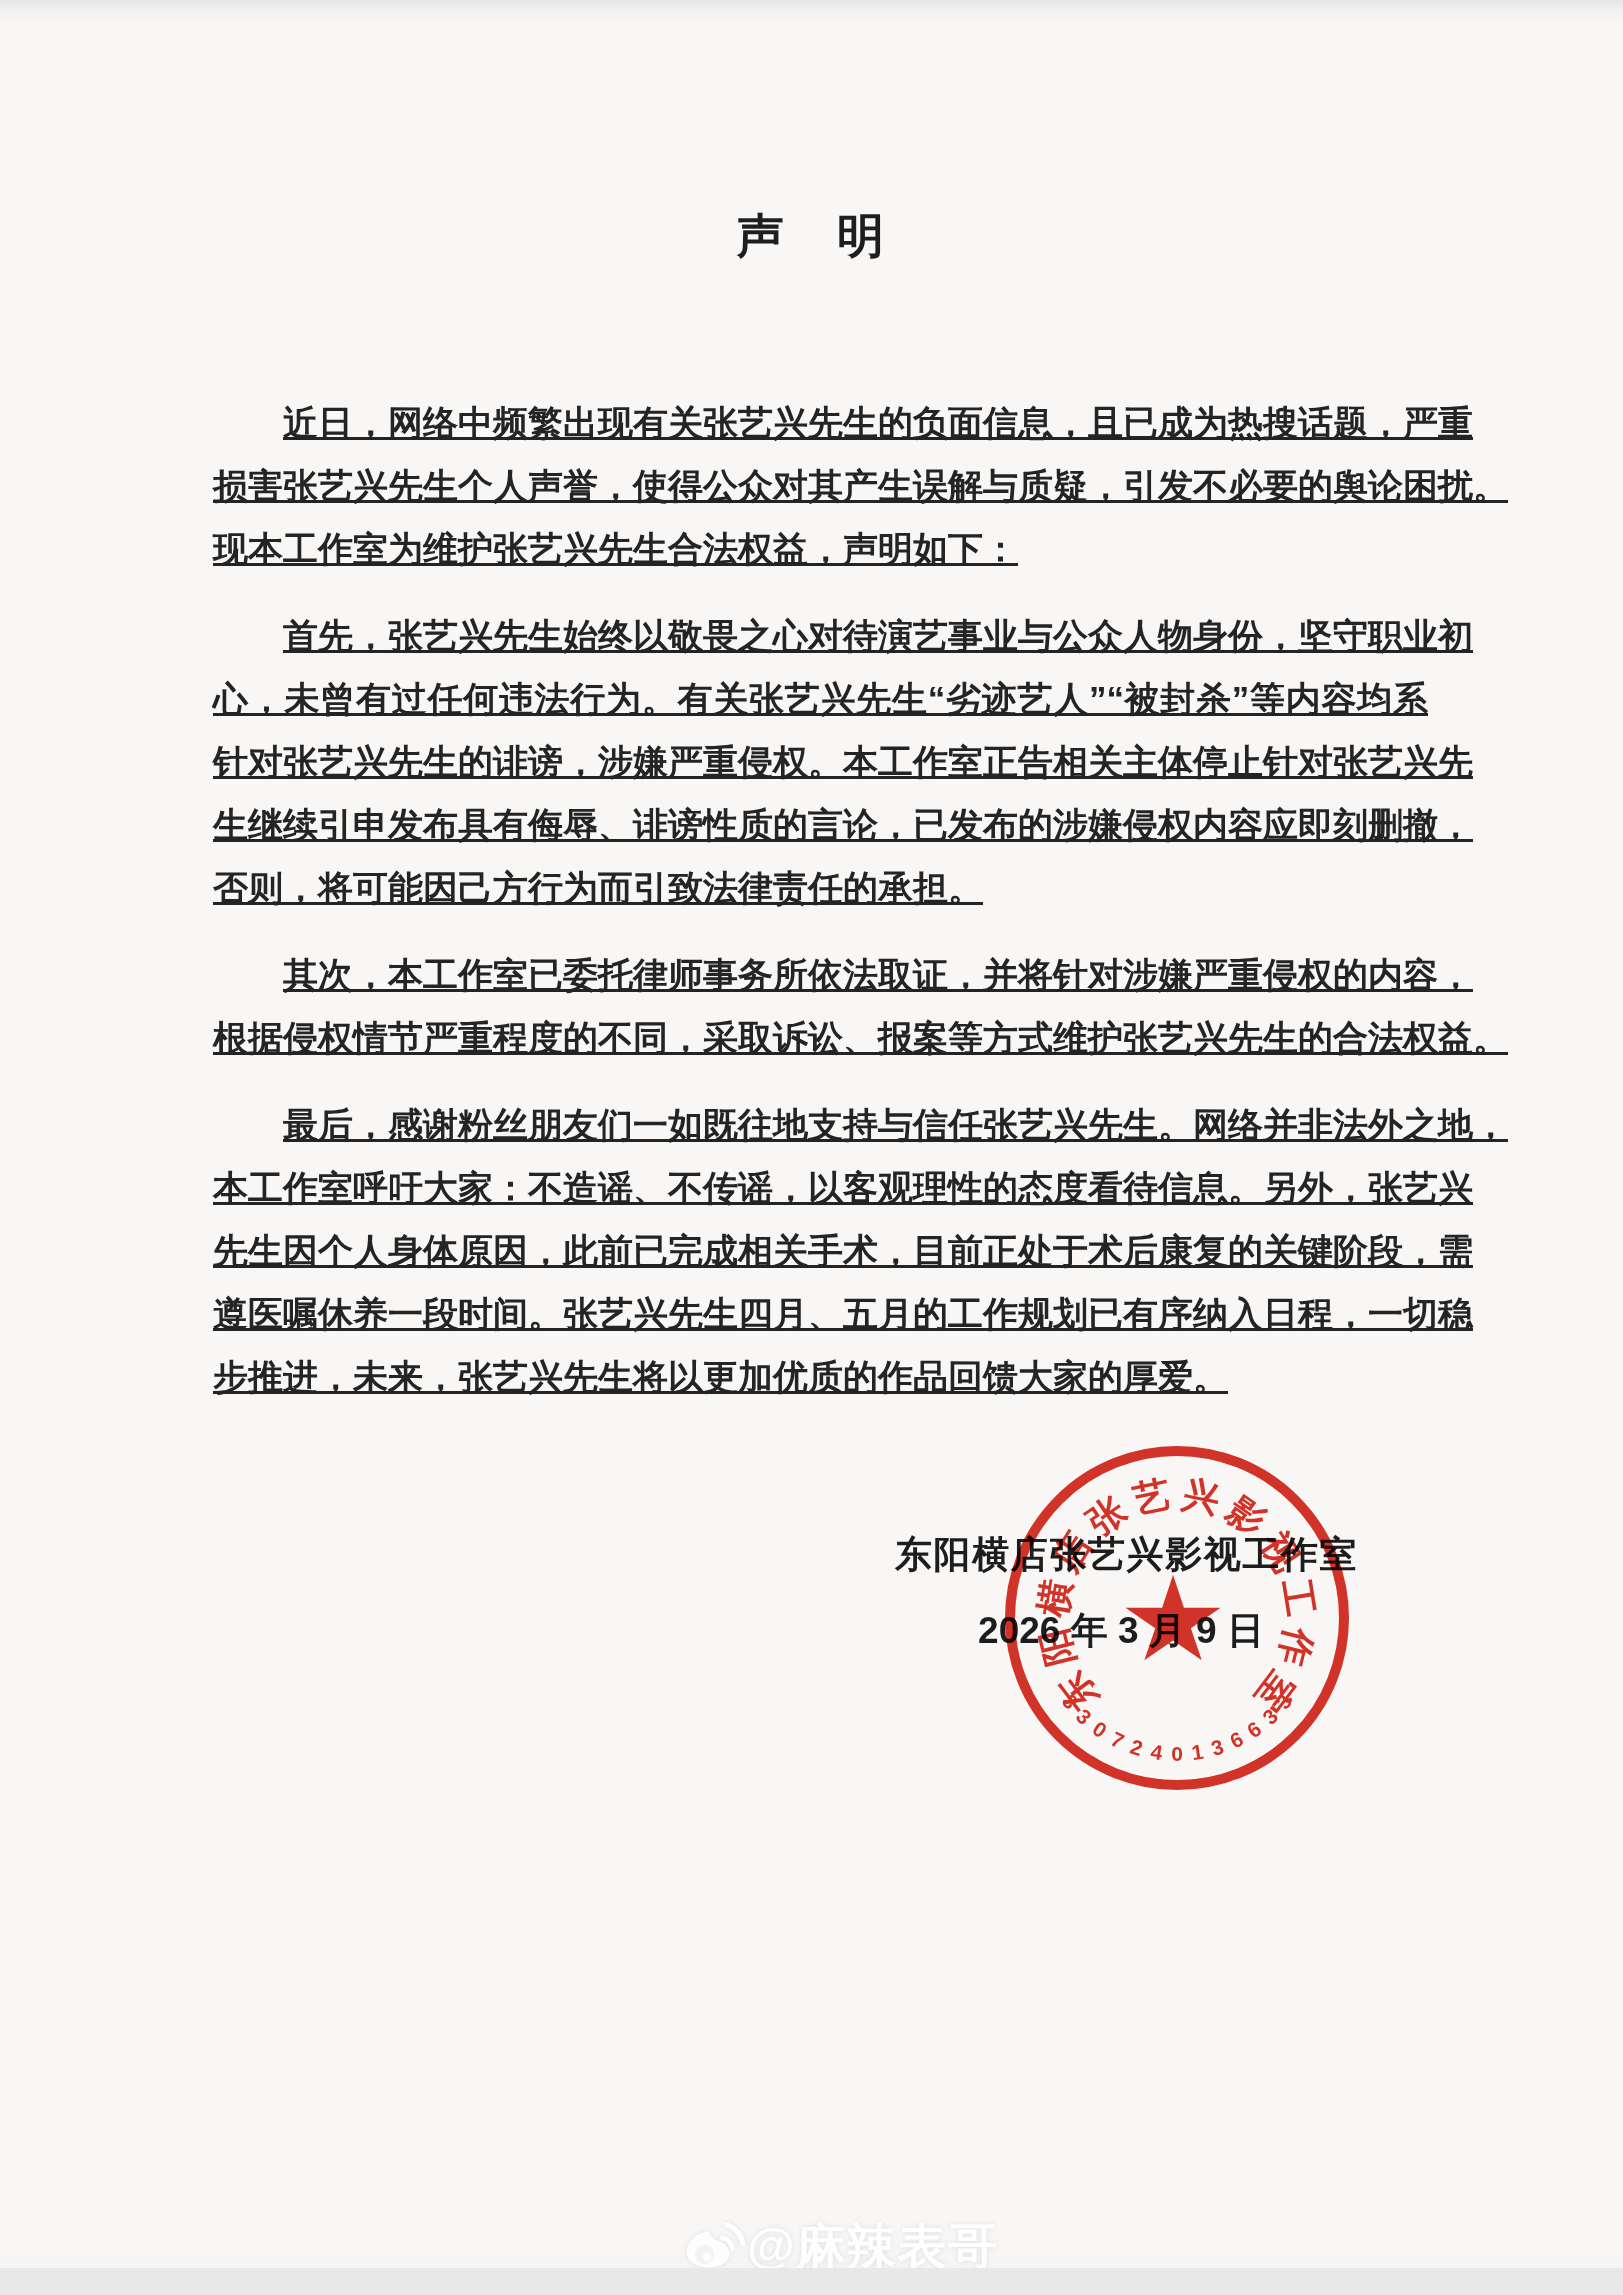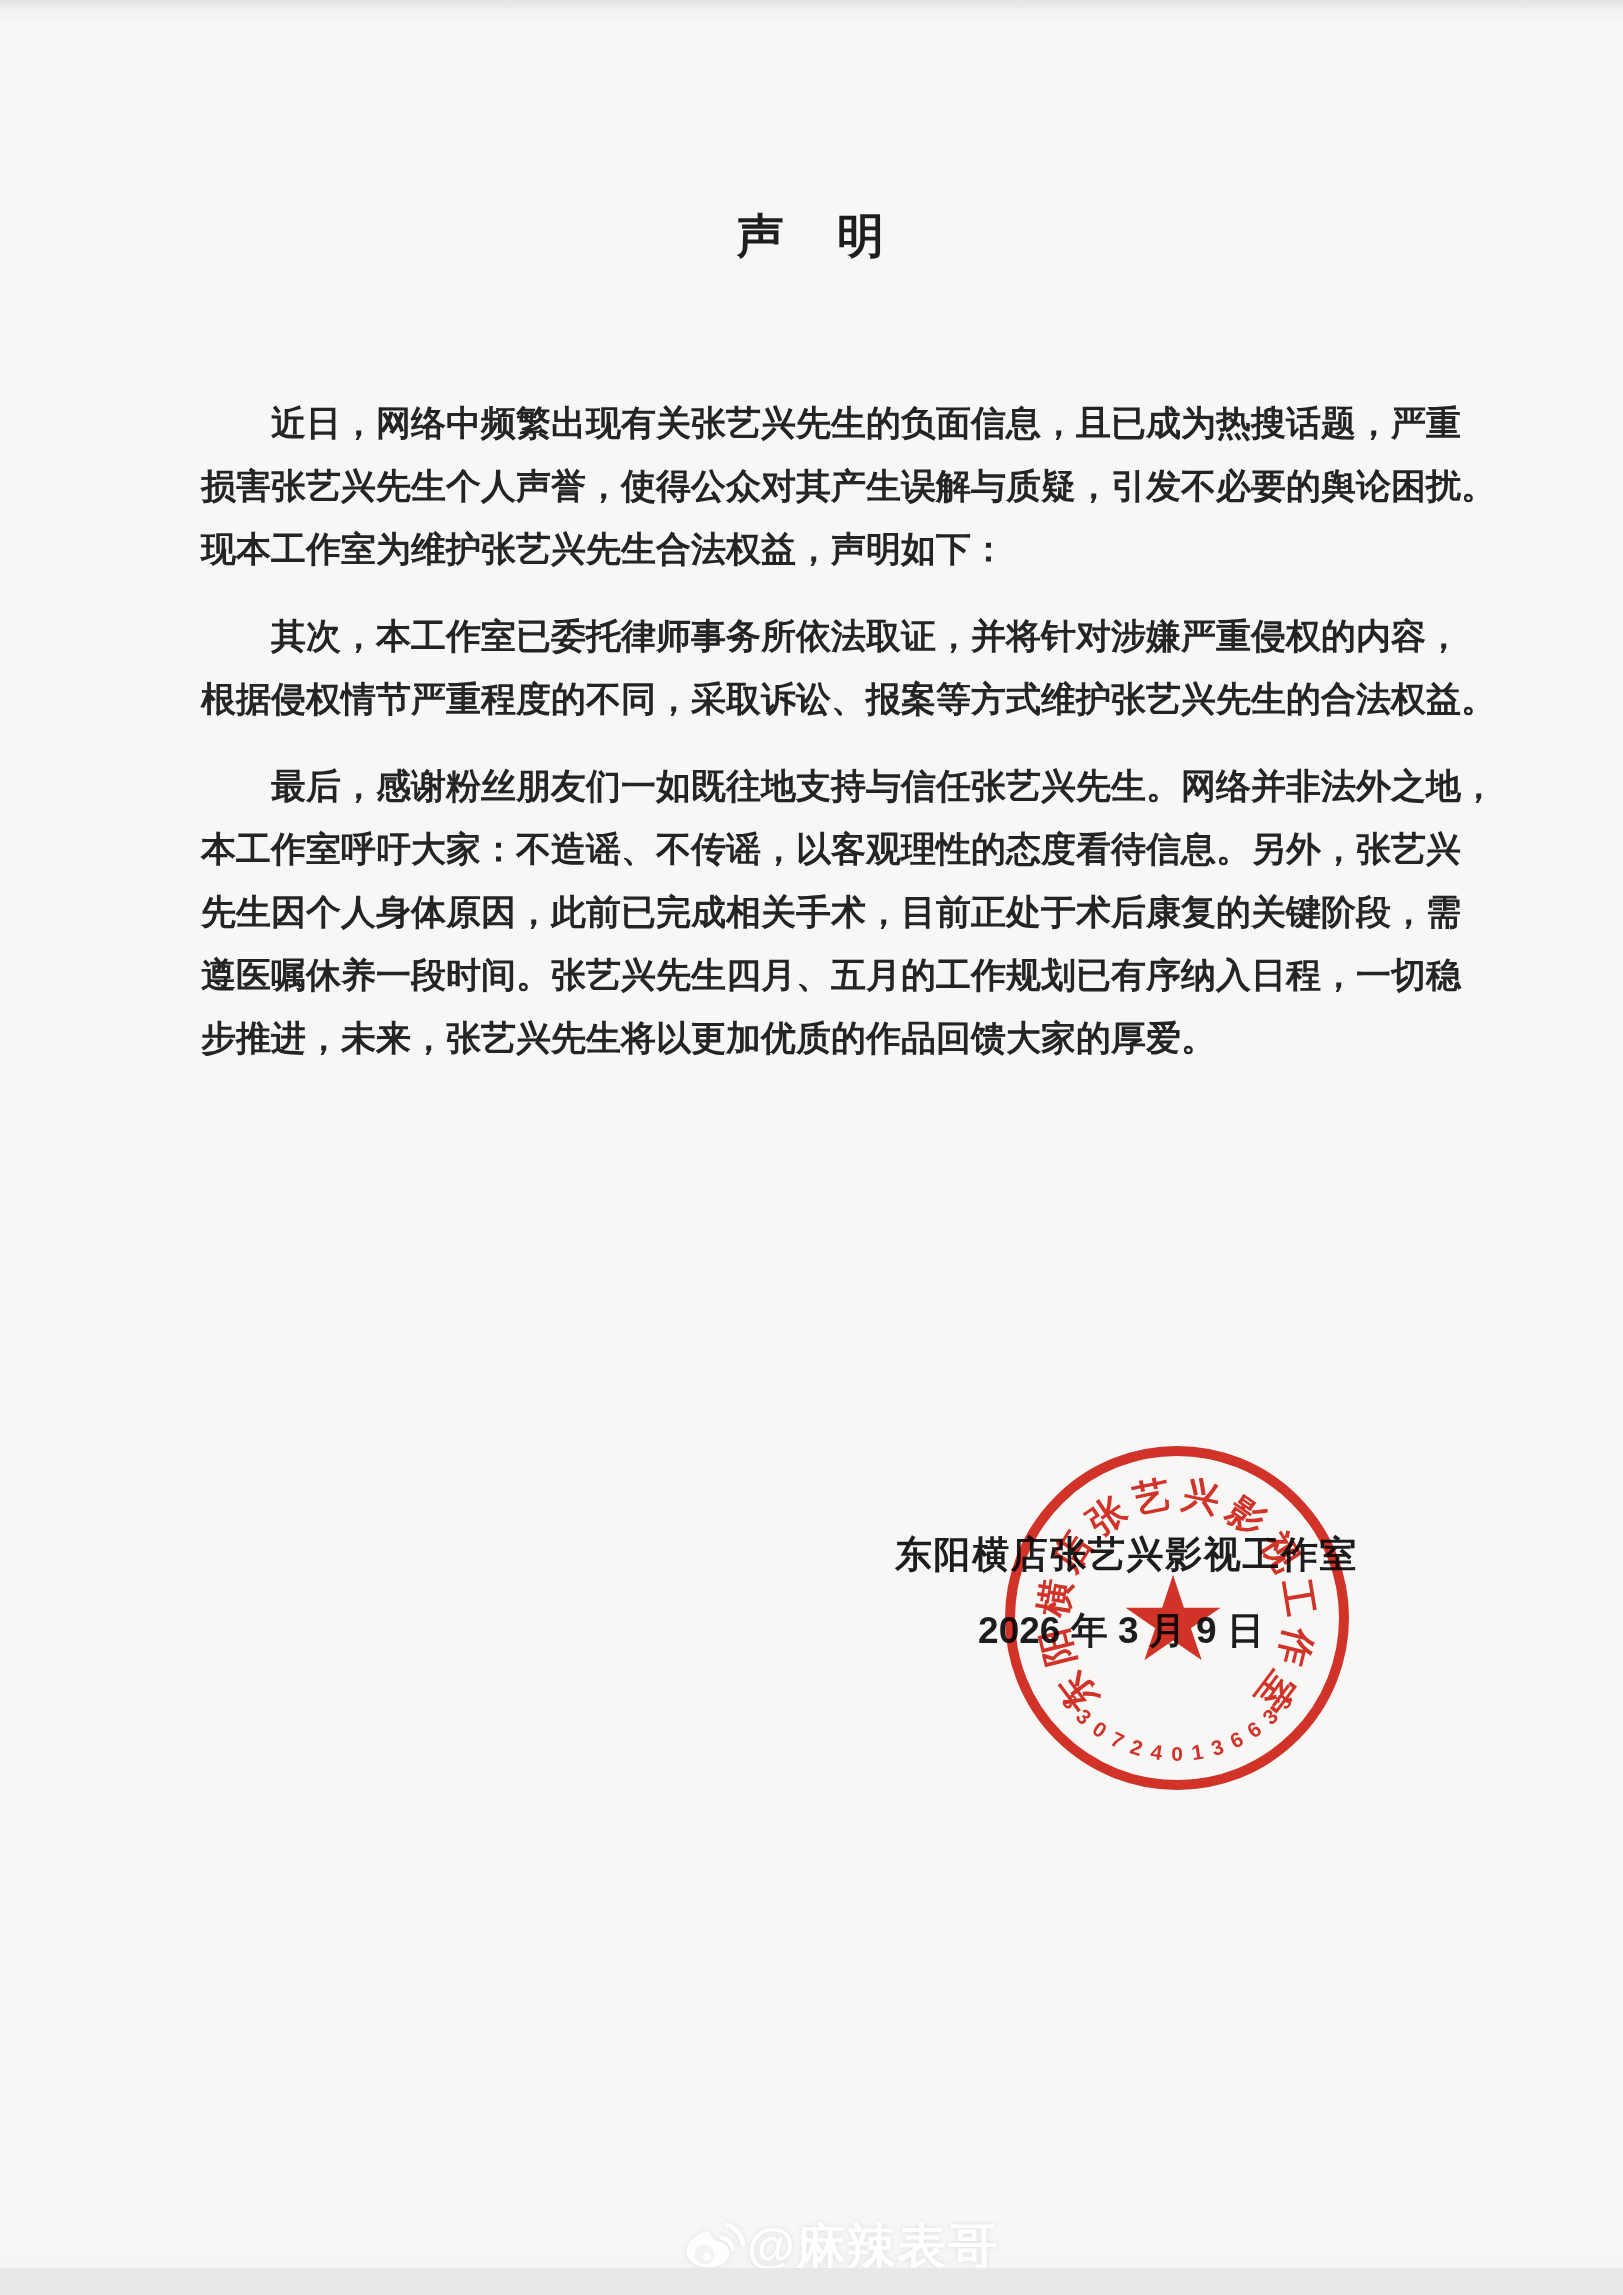--- a/index.html
+++ b/index.html
@@ -21,21 +21,21 @@
     background:linear-gradient(180deg,#e6e5e5,rgba(230,229,229,0));}
   .doc-title{
     position:absolute;left:0;top:205px;width:100%;
     text-align:center;font-size:47px;font-weight:700;color:#1e1e1e;
     letter-spacing:3.2px;
   }
   .body-text{
     position:absolute;left:197px;top:391px;width:1231px;
     font-size:35px;font-weight:600;color:var(--ink);
   }
-  .para{margin:0 0 24px 4px;}
+  .para{margin:0 0 24px 16px;text-decoration:underline;}
   .line{
     height:63px;line-height:63px;white-space:nowrap;
     text-align:justify;text-align-last:justify;
   }
   .line.first{padding-left:70px;}
   .line.last{text-align-last:left;}
   .signature{
     position:absolute;left:895px;top:1530px;width:455px;
     text-align:center;font-size:37px;font-weight:700;color:#1d1d1d;
     letter-spacing:1.6px;white-space:nowrap;
@@ -88,20 +88,27 @@
 
   <div class="doc-title">声　明</div>
 
   <div class="body-text">
       <div class="para">
         <div class="line first">近日，网络中频繁出现有关张艺兴先生的负面信息，且已成为热搜话题，严重</div>
         <div class="line">损害张艺兴先生个人声誉，使得公众对其产生误解与质疑，引发不必要的舆论困扰。</div>
         <div class="line last">现本工作室为维护张艺兴先生合法权益，声明如下：</div>
       </div>
       <div class="para">
+        <div class="line first">首先，张艺兴先生始终以敬畏之心对待演艺事业与公众人物身份，坚守职业初</div>
+        <div class="line">心，未曾有过任何违法行为。有关张艺兴先生“劣迹艺人”“被封杀”等内容均系</div>
+        <div class="line">针对张艺兴先生的诽谤，涉嫌严重侵权。本工作室正告相关主体停止针对张艺兴先</div>
+        <div class="line">生继续引申发布具有侮辱、诽谤性质的言论，已发布的涉嫌侵权内容应即刻删撤，</div>
+        <div class="line last">否则，将可能因己方行为而引致法律责任的承担。</div>
+      </div>
+      <div class="para">
         <div class="line first">其次，本工作室已委托律师事务所依法取证，并将针对涉嫌严重侵权的内容，</div>
         <div class="line last">根据侵权情节严重程度的不同，采取诉讼、报案等方式维护张艺兴先生的合法权益。</div>
       </div>
       <div class="para">
         <div class="line first">最后，感谢粉丝朋友们一如既往地支持与信任张艺兴先生。网络并非法外之地，</div>
         <div class="line">本工作室呼吁大家：不造谣、不传谣，以客观理性的态度看待信息。另外，张艺兴</div>
         <div class="line">先生因个人身体原因，此前已完成相关手术，目前正处于术后康复的关键阶段，需</div>
         <div class="line">遵医嘱休养一段时间。张艺兴先生四月、五月的工作规划已有序纳入日程，一切稳</div>
         <div class="line last">步推进，未来，张艺兴先生将以更加优质的作品回馈大家的厚爱。</div>
       </div>

